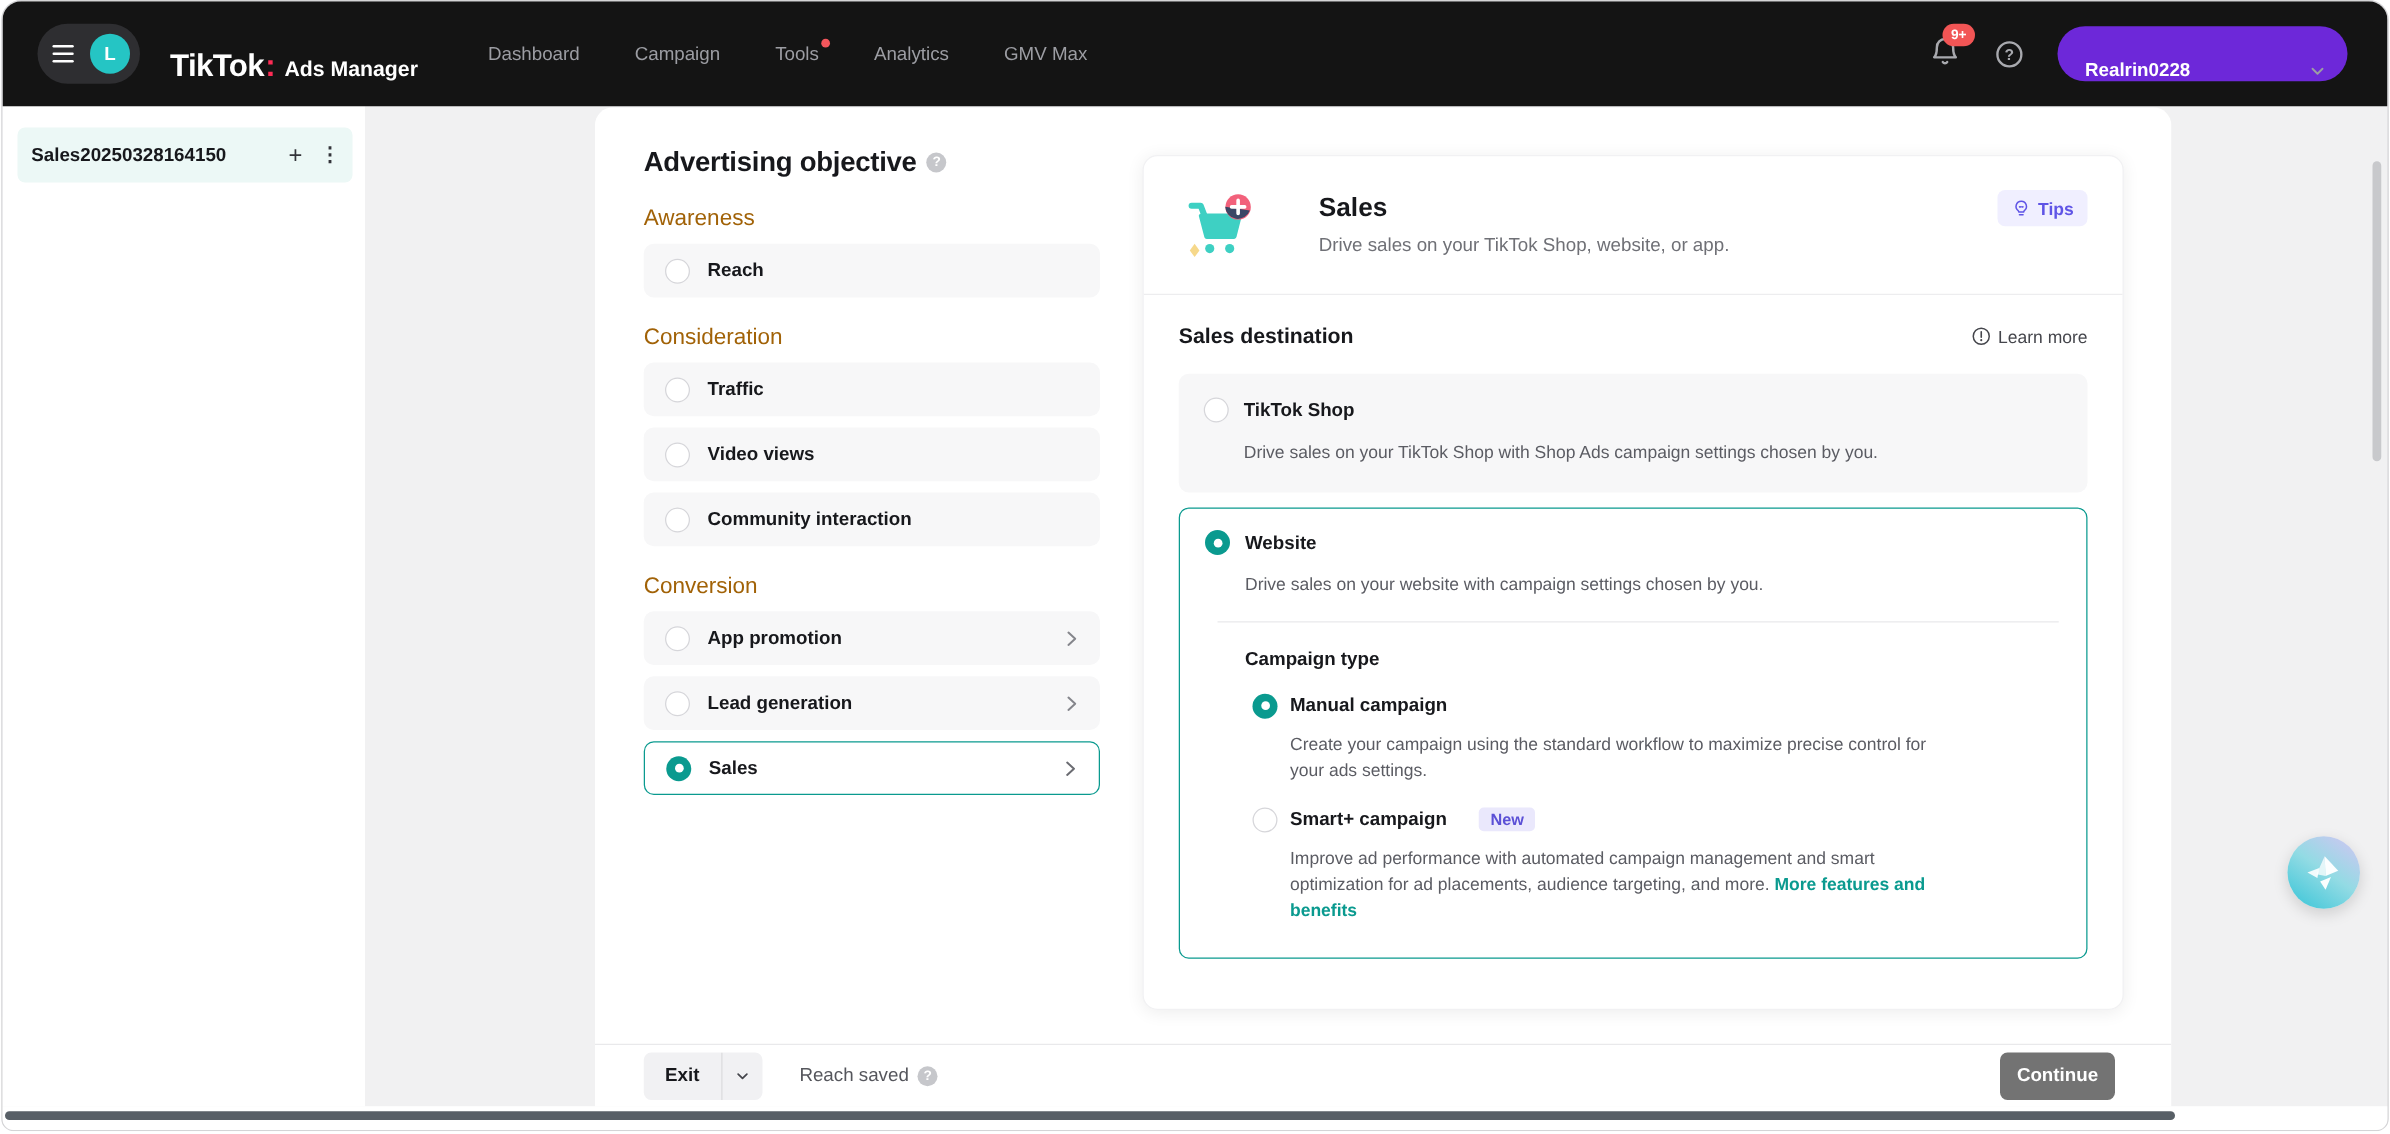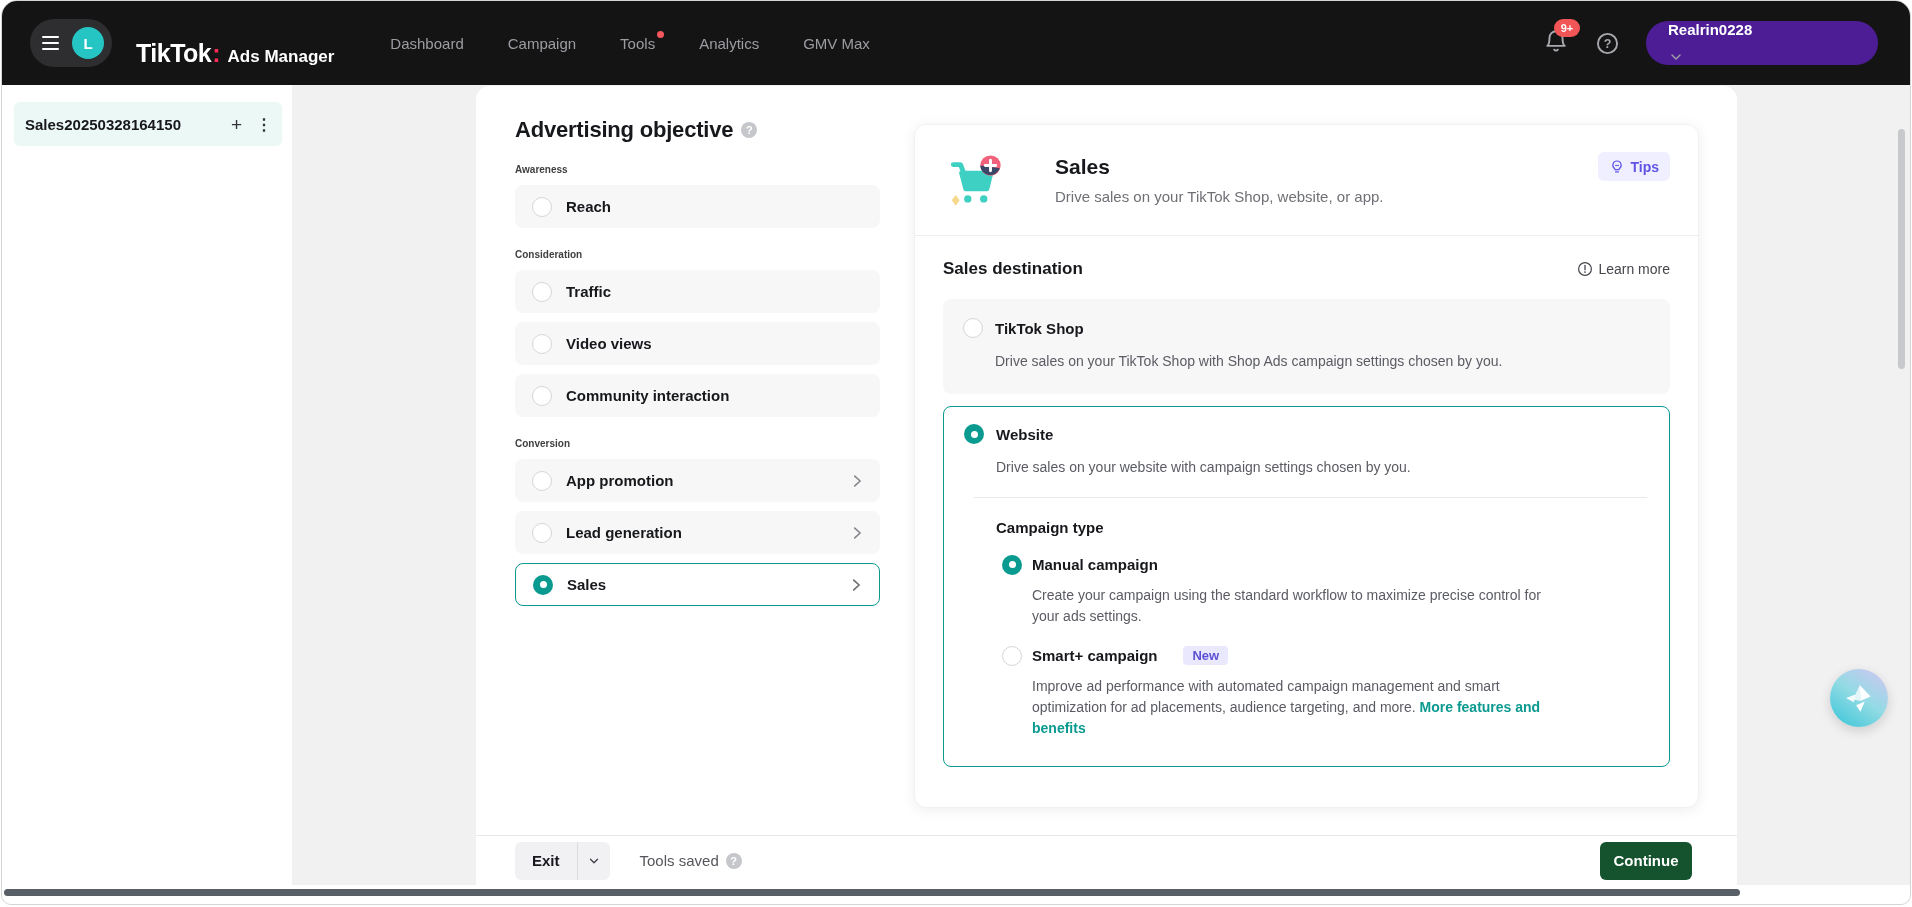--- a/index.html
+++ b/index.html
@@ -24,22 +24,22 @@
   .brand .colon { font-size:25px; font-weight:800; color:#fe2c55; margin-left:1px; }
   .brand .am { font-size:17px; font-weight:700; margin-left:7px; }
   .nav-links { margin-left:56px; display:flex; gap:44px; }
   .nav-link { font-size:15px; color:#9c9da3; cursor:pointer; position:relative; white-space:nowrap; }
   .nav-link .dot { position:absolute; top:-4px; right:-9px; width:7px; height:7px; border-radius:50%; background:#f4565c; }
   .nav-right { margin-left:auto; margin-right:32px; display:flex; align-items:center; gap:26px; }
   .bell-wrap { position:relative; cursor:pointer; }
   .badge { position:absolute; top:-9px; left:11px; background:#f25555; color:#fff; font-size:11px; font-weight:bold;
            height:18px; min-width:26px; padding:0 6px; border-radius:10px; display:flex; align-items:center; justify-content:center; }
   .help-btn { cursor:pointer; display:flex; }
-  .account-pill { width:232px; height:44px; border-radius:22px; background:#4c1d95; display:flex; align-items:flex-start;
-                  justify-content:space-between; padding:0 16px 0 22px; cursor:pointer;flex-direction:column; }
+  .account-pill { width:232px; height:44px; border-radius:22px; background:#6d28d9; display:flex; align-items:flex-end;
+                  justify-content:space-between; padding:0 16px 0 22px; cursor:pointer; }
   .account-pill .name { color:#fff; font-size:15px; font-weight:700; }
 
   
   .sidebar { position:absolute; top:84px; left:0; width:290px; bottom:19px; background:#ffffff; }
   .side-item { margin:17px 10px 0 12px; height:44px; border-radius:6px; background:#ecf8f6;
                display:flex; align-items:center; padding:0 10px 0 11px; cursor:pointer; }
   .side-item .si-label { font-size:15px; font-weight:600; color:#17181c; flex:1; white-space:nowrap; }
   .si-plus { font-size:19px; color:#33343a; margin:0 14px 0 4px; cursor:pointer; line-height:1; }
   .si-kebab { font-size:16px; color:#33343a; letter-spacing:0; cursor:pointer; font-weight:bold; }
 
@@ -47,21 +47,21 @@
   .main-col { position:absolute; left:474px; top:85px; width:1261px; bottom:19px; background:#fff;
               border-radius:14px 14px 0 0; display:flex; flex-direction:column; overflow:hidden; }
   .main-scroll { flex:1; display:flex; align-items:flex-start; padding:31px 0 0 39px; overflow:hidden; }
 
   
   .obj-col { width:365px; flex:none; }
   .obj-title { display:flex; align-items:center; gap:8px; }
   .obj-title h1 { font-size:22px; font-weight:700; color:#17181c; letter-spacing:-0.2px;text-align:right; }
   .q-circle { width:16px; height:16px; border-radius:50%; background:#c6c7cb; color:#fff; font-size:11px;
               font-weight:bold; display:flex; align-items:center; justify-content:center; }
-  .group-label { font-size:10px; font-weight:700; color:#404040; margin:21px 0 10px; }
+  .group-label { font-size:18px; font-weight:400; color:#a16207; margin:21px 0 10px; }
   .obj-row { height:43px; border-radius:8px; background:#f7f7f8; display:flex; align-items:center;
              padding:0 14px 0 17px; margin-bottom:9px; cursor:pointer; }
   .obj-row.selected { background:#fff; border:1px solid #0a9a8f; }
   .obj-row .radio { margin-right:14px; }
   .obj-row .obj-label { font-size:15px; font-weight:600; color:#17181c; flex:1; }
 
   .radio { width:20px; height:20px; border-radius:50%; flex:none; }
   .radio.off { background:#fff; border:1.5px solid #d6d6da; }
   .radio.on { background:#0a9a8f; position:relative; }
   .radio.on::after { content:""; position:absolute; left:50%; top:50%; width:7px; height:7px;
@@ -99,21 +99,21 @@
   .ct-link { color:#0a9a8f; font-weight:600; cursor:pointer; text-decoration:none; }
   .chev-right { margin-left:auto; display:flex; }
 
   
   .footer-bar { height:50px; border-top:1px solid #e9e9eb; display:flex; align-items:center; padding:0 45px 0 39px; background:#fff; }
   .exit-btn { display:inline-flex; align-items:center; height:38px; background:#f1f1f3; border-radius:6px; overflow:hidden; }
   .exit-main { padding:0 17px; font-size:15px; font-weight:600; color:#17181c; cursor:pointer; line-height:38px; }
   .exit-sep { width:1px; height:38px; background:#dcdcde; }
   .exit-caret { width:32px; display:flex; align-items:center; justify-content:center; cursor:pointer; height:38px; }
   .draft-saved { margin-left:30px; display:flex; align-items:center; gap:7px; font-size:15px; color:#55565c; }
-  .continue-btn { margin-left:auto; width:92px; height:38px; background:#14532d; color:#fff; border:none;
+  .continue-btn { margin-left:auto; width:92px; height:38px; background:#737373; color:#fff; border:none;
                   border-radius:6px; font-size:15px; font-weight:700; cursor:pointer; font-family:inherit; }
 
   
   .float-widget { position:absolute; left:1828px; top:668px; width:58px; height:58px; border-radius:50%;
                   background:linear-gradient(215deg,#d5c4f3 0%,#93dbe4 48%,#35c4d7 100%);
                   box-shadow:0 4px 12px rgba(0,0,0,0.15); display:flex; align-items:center; justify-content:center;
                   cursor:pointer; z-index:8; }
   .v-scrollbar { position:absolute; left:1896px; top:128px; width:7px; height:240px; background:#c8c9cc; border-radius:4px; z-index:6; }
   .bottom-band { position:absolute; left:0; right:0; bottom:0; height:19px; background:#ffffff; z-index:6; }
   .h-scrollbar { position:absolute; left:2px; bottom:8px; width:1736px; height:7px; background:#585f66; border-radius:4px; }
@@ -324,21 +324,21 @@
       <div class="exit-btn">
         <span class="exit-main">Exit</span>
         <span class="exit-sep"></span>
         <span class="exit-caret">
           <svg width="14" height="14" viewBox="0 0 24 24" fill="none" stroke="#45464c" stroke-width="2.4" stroke-linecap="round" stroke-linejoin="round">
               <path d="M6 9l6 6 6-6"></path>
             </svg>
         </span>
       </div>
       <div class="draft-saved">
-        <span>Tools saved</span>
+        <span>Reach saved</span>
         <span class="q-circle">?</span>
       </div>
       <button class="continue-btn">Continue</button>
     </div>
   </div>
 
   <div class="float-widget">
     <svg width="42" height="42" viewBox="0 0 58 58">
       <g fill="#ffffff">
         <polygon points="30,11 45,27 31,33" opacity="0.97"></polygon>

